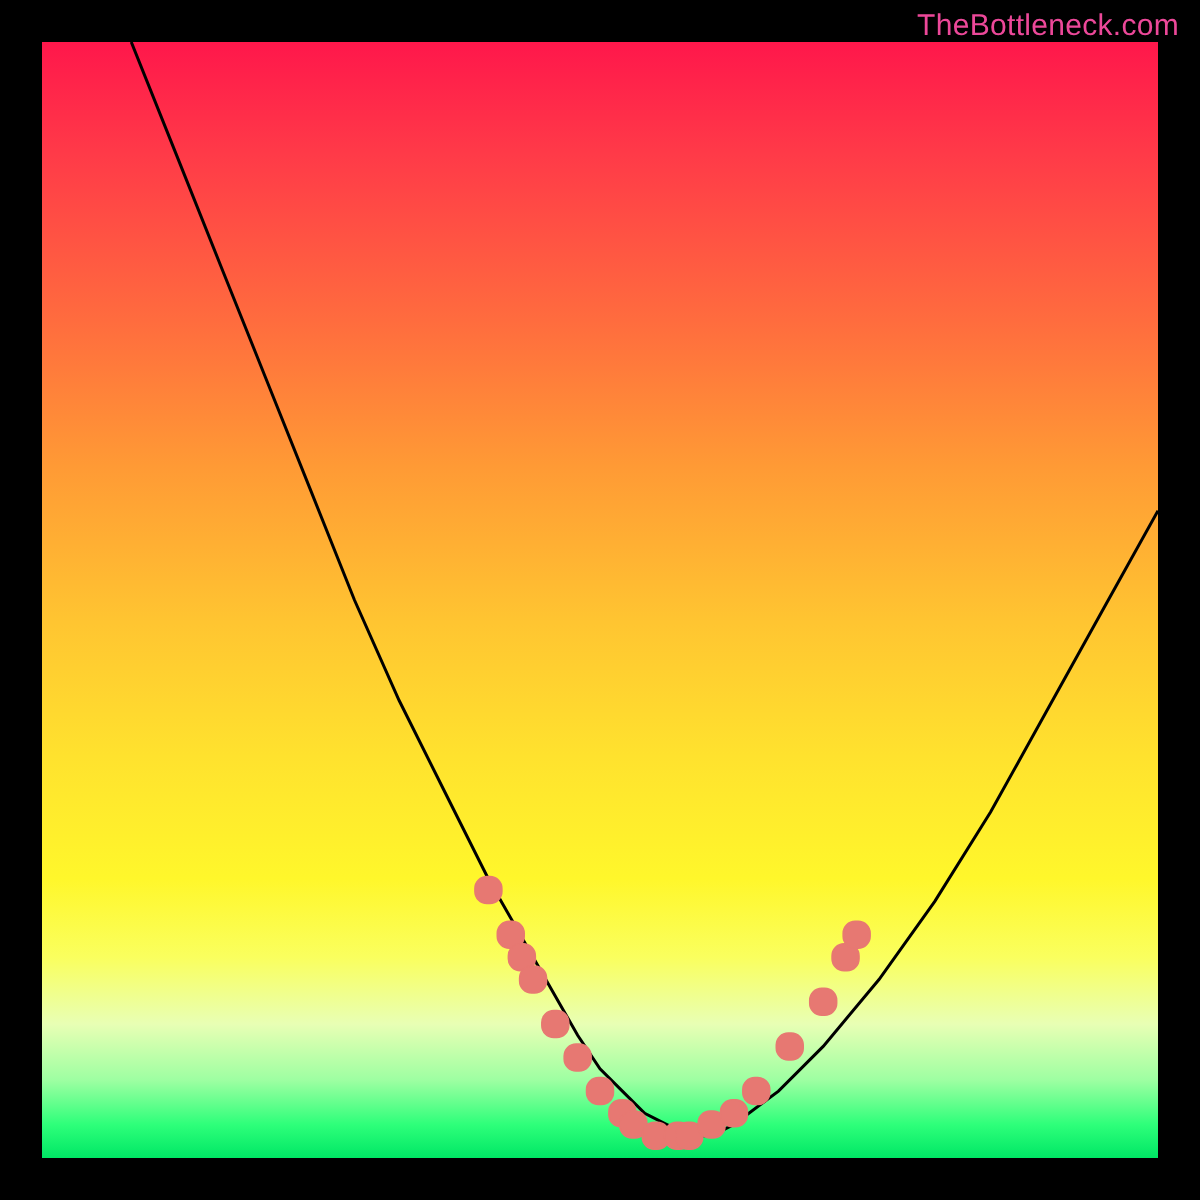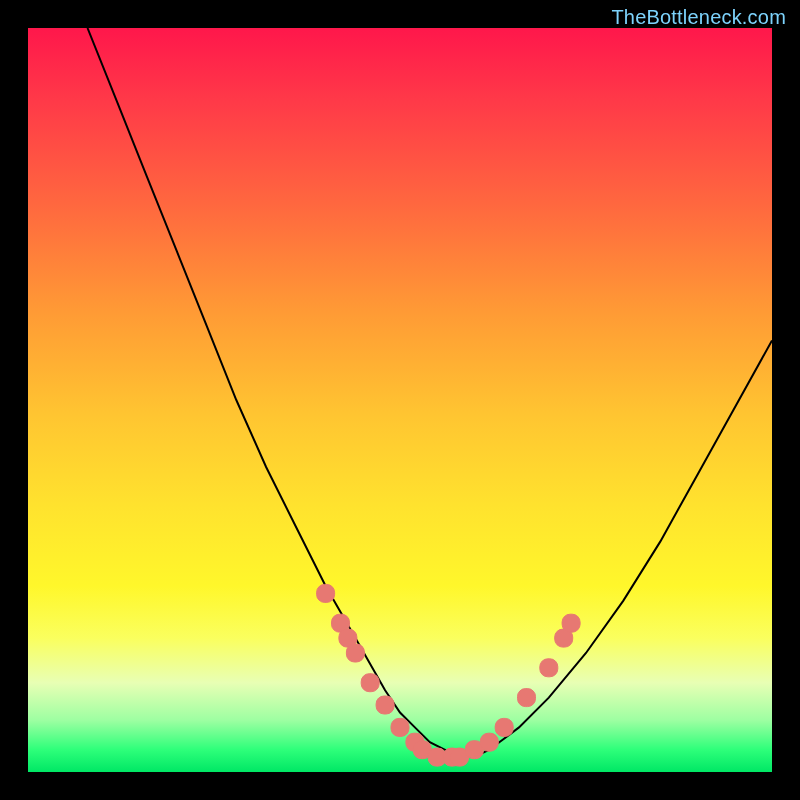--- a/index.html
+++ b/index.html
@@ -38,21 +38,21 @@
       #9effa2 93%,
       #2eff7a 97%,
       #00e765 100%);
   }
   .watermark {
     position: absolute;
     top: 6px;
     right: 14px;
     font-family: Arial, Helvetica, sans-serif;
     font-size: 20px;
-    color: #7dd3fc;
+    color: #ec4899;
     font-weight: 500;
     letter-spacing: 0.2px;
   }
   svg.curve {
     position: absolute;
     left: 0;
     top: 0;
     width: 744px;
     height: 744px;
   }

